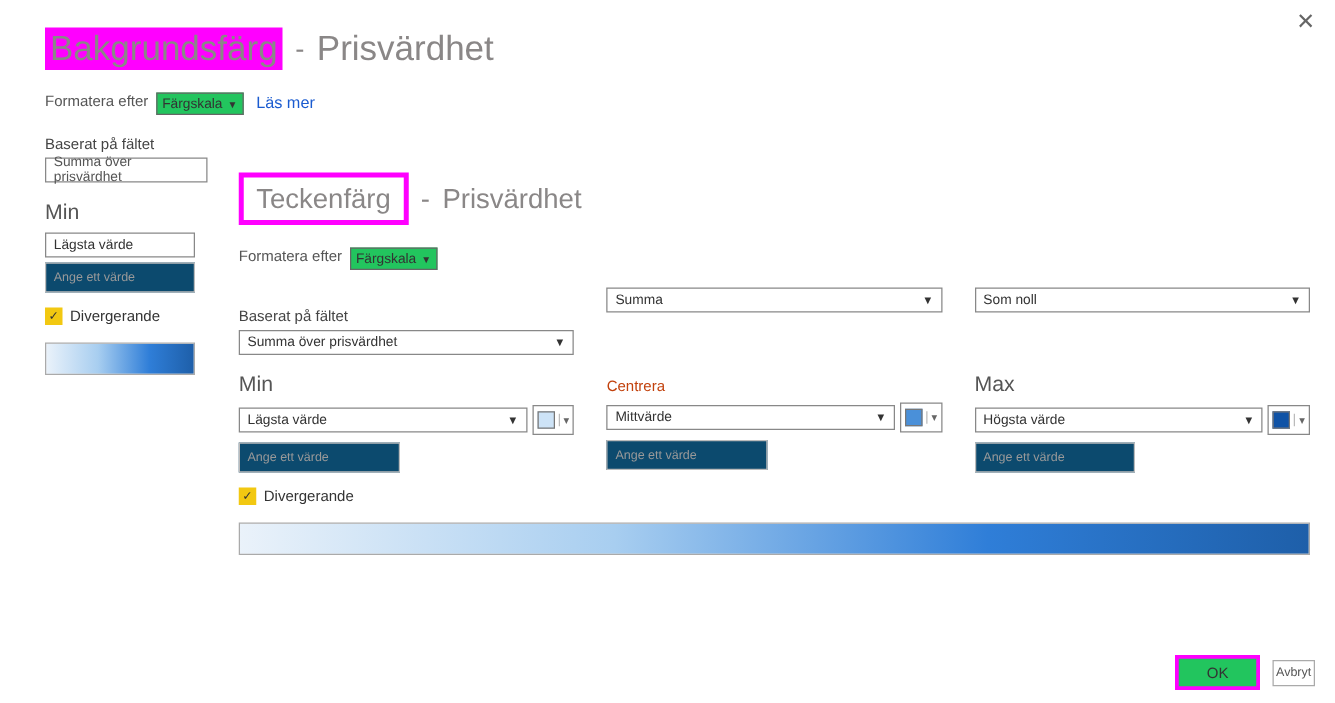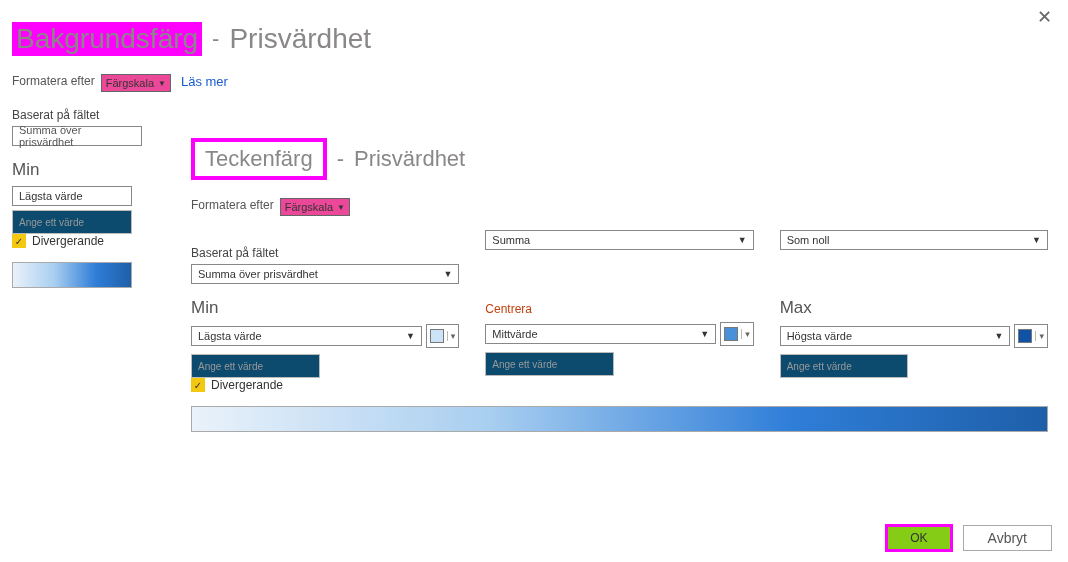--- a/index.html
+++ b/index.html
@@ -8,21 +8,21 @@
   background: #fff;
   width: 1068px;
   height: 562px;
   position: relative;
   overflow: hidden;
   color: #333;
 }
 .dialog-back {
   position: absolute;
   top: 22px;
-  left: 12px;
+  left: 36px;
   width: 700px;
 }
 .dialog-front {
   position: absolute;
   top: 130px;
   left: 183px;
   right: 8px;
   background: #fff;
   padding: 8px 12px 8px 8px;
 }
@@ -60,21 +60,21 @@
   margin-top: 18px;
   display: flex;
   gap: 6px;
 }
 .lbl { font-size: 12px; color: #555; }
 .lbl-sm { font-size: 11px; color: #555; }
 .select-box {
   border: 1px solid #666;
   font-size: 11px;
   padding: 2px 4px;
-  background: #ec4899;
+  background: #22c55e;
   display: inline-flex;
   align-items: center;
   gap: 4px;
 }
 .select-box .caret { font-size: 8px; }
 .learn-more { color: #1a5bd0; font-size: 13px; margin-left: 4px; }
 .section-label {
   font-size: 12px;
   color: #444;
   margin-top: 16px;
@@ -112,20 +112,21 @@
   font-size: 12px;
   color: #c2410c;
   font-weight: 400;
   margin-top: 18px;
   margin-bottom: 6px;
 }
 .checkbox-row {
   display: flex;
   align-items: center;
   gap: 6px;
+  margin-top: 12px;
   font-size: 12px;
 }
 .checkbox-y {
   width: 14px;
   height: 14px;
   background: #f2c811;
   display: flex;
   align-items: center;
   justify-content: center;
 }
@@ -176,30 +177,30 @@
 .buttons-row {
   position: absolute;
   bottom: 10px;
   right: 16px;
   display: flex;
   gap: 10px;
   align-items: center;
 }
 .btn-ok {
   border: 3px solid #ff00ff;
-  background: #84cc16;
+  background: #22c55e;
   padding: 4px 22px;
   font-size: 12px;
   color: #333;
 }
 .btn-cancel {
   border: 1px solid #aaa;
   background: #fff;
-  padding: 4px 24px;
-  font-size: 14px;
+  padding: 4px 2px;
+  font-size: 10px;
   color: #555;
 }
 .back-col { width: 120px; }
 </style>
 </head>
 <body>
 
 <div class="close-x">✕</div>
 
 <div class="dialog-back">

